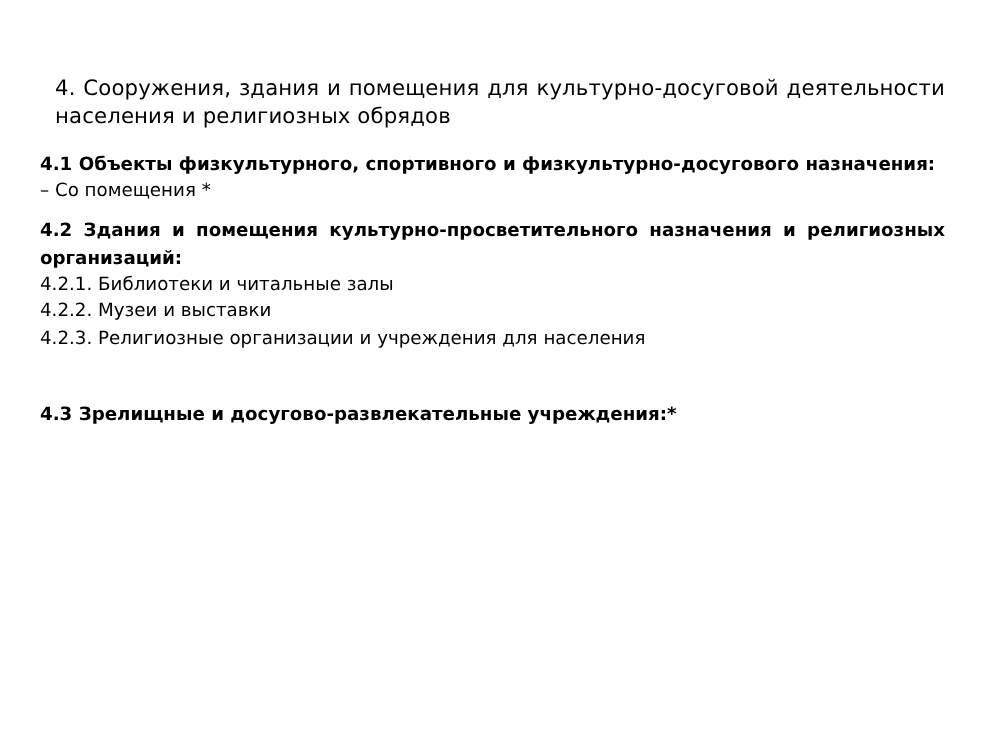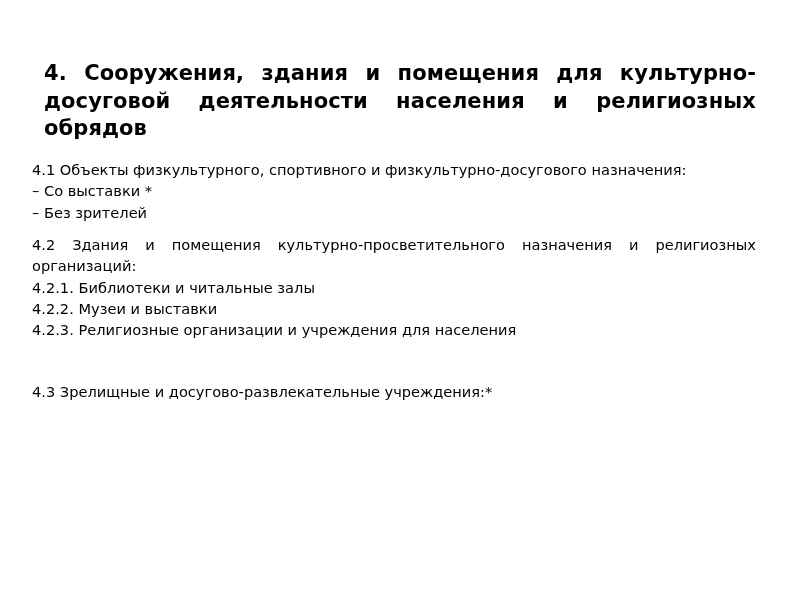--- a/index.html
+++ b/index.html
@@ -15,41 +15,41 @@
     overflow: hidden;
   }
   .slide {
     position: relative;
     width: 800px;
     height: 600px;
     box-sizing: border-box;
     padding: 60px 44px 0 32px;
   }
   .slide-title {
-    font-size: 21px;
-    font-weight: bold;
+    font-size: 17px;
+    font-weight: normal;
     line-height: 1.32;
     text-align: justify;
     text-justify: inter-word;
     letter-spacing: 0.1px;
     margin: 0 0 16px 0;
     padding-left: 12px;
   }
   .body-block {
     padding-left: 0px;
   }
   .para {
     font-size: 14.6px;
     line-height: 1.46;
     margin: 0;
     text-align: justify;
     text-justify: inter-word;
   }
   .para.bold {
-    font-weight: normal;
+    font-weight: bold;
   }
   .group {
     margin-bottom: 11px;
   }
   .group:last-child {
     margin-bottom: 0;
     margin-top: 40px;
   }
   .sub {
     font-size: 14.6px;
@@ -66,22 +66,21 @@
 <body>
 
 <div class="slide">
 
   <h1 class="slide-title">4. Сооружения, здания и помещения для культурно-досуговой деятельности населения и религиозных обрядов</h1>
 
   <div class="body-block">
 
     <div class="group">
       <p class="para bold">4.1 Объекты физкультурного, спортивного и физкультурно-досугового назначения:</p>
-      <p class="dash-item">– Со выставки *</p>
-      <p class="dash-item">– Без зрителей</p>
+      <p class="dash-item">– Со помещения *</p>
     </div>
 
     <div class="group">
       <p class="para bold">4.2 Здания и помещения культурно-просветительного назначения и религиозных организаций:</p>
       <p class="sub">4.2.1. Библиотеки и читальные залы</p>
       <p class="sub">4.2.2. Музеи и выставки</p>
       <p class="sub">4.2.3. Религиозные организации и учреждения для населения</p>
     </div>
 
     <div class="group">

